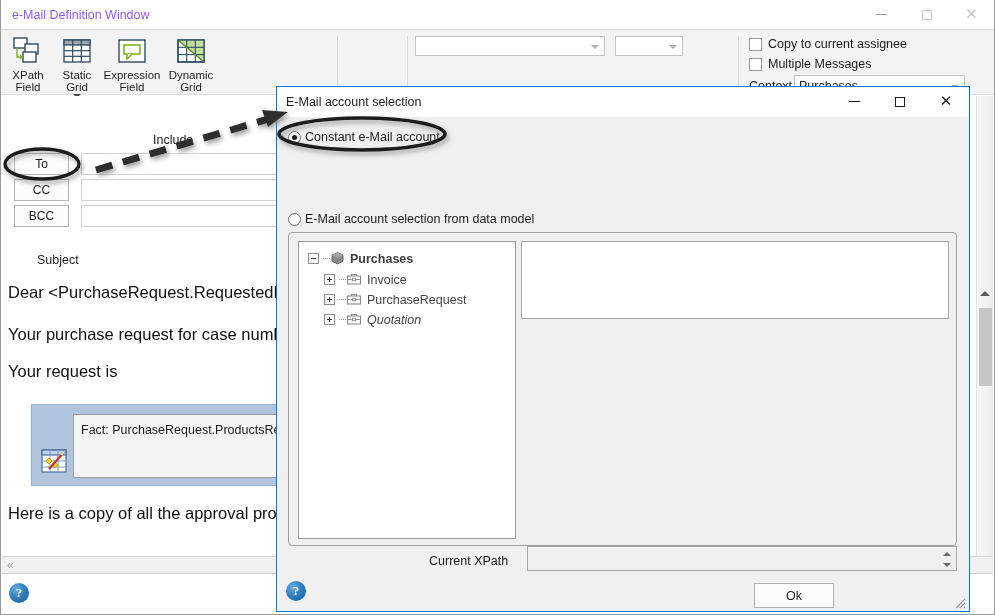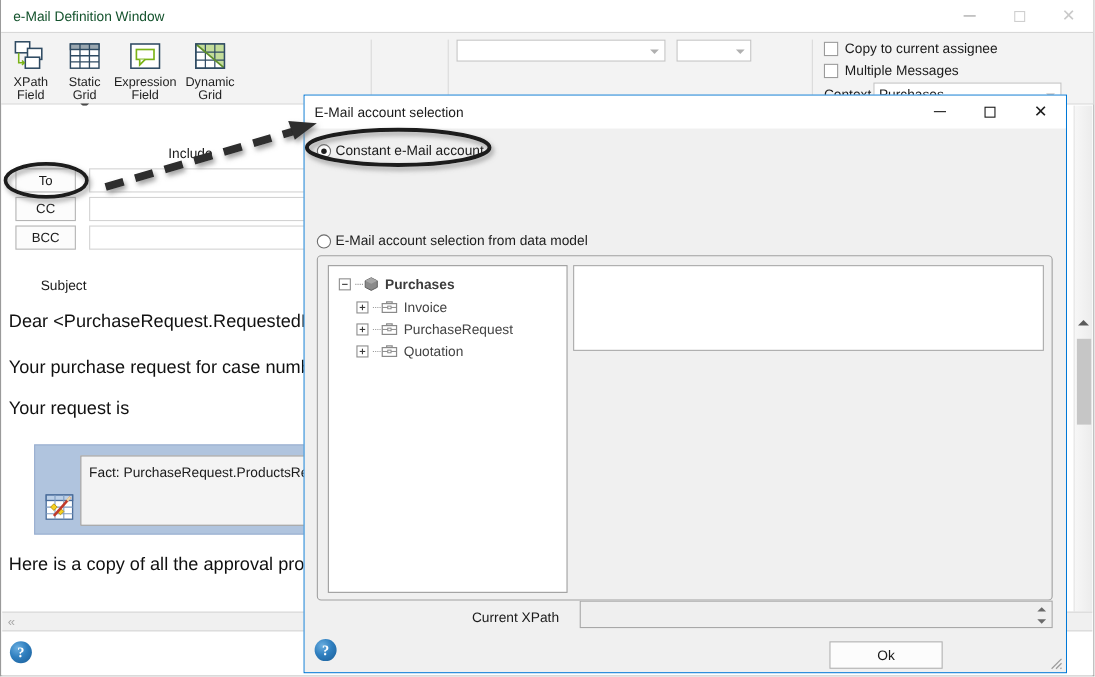--- a/index.html
+++ b/index.html
@@ -32,21 +32,21 @@
     position: absolute;
     left: 0; top: 0;
     width: 993px; height: 30px;
     background: #ffffff;
     border-bottom: 1px solid #d8d8d8;
   }
   #main-title-text {
     position: absolute;
     left: 11px; top: 8px;
     font-size: 12.5px;
-    color: #14532d;
+    color: #8b5cf6;
   }
   .win-ctrl {
     position: absolute;
     top: 0; width: 45px; height: 29px;
     display: flex; align-items: center; justify-content: center;
     color: #b8b8b8; font-size: 13px;
   }
   #main-min { right: 90px; }
   #main-max { right: 45px; }
   #main-close { right: 0px; }
@@ -380,21 +380,21 @@
   }
   .spin-dn {
     width: 0; height: 0;
     border-left: 4px solid transparent;
     border-right: 4px solid transparent;
     border-top: 4px solid #6a6a6a;
   }
 
   .dlg-btn {
     position: absolute;
-    top: 466px; width: 103px; height: 25px;
+    top: 466px; width: 80px; height: 25px;
     background: #fcfcfc;
     border: 1px solid #b0b0b0;
     font-size: 12.5px; color: #1b1b1b;
     display: flex; align-items: center; justify-content: center;
   }
   #ok-button { left: 477px; }
   #cancel-button { left: 586px; }
   #dlg-help { position: absolute; left: 9px; top: 464px; }
   #dlg-grip {
     position: absolute; right: 3px; bottom: 2px;
@@ -664,21 +664,21 @@
               <svg width="16" height="15" viewBox="0 0 16 15">
                 <rect x="1.5" y="4" width="13" height="8" fill="#fff" stroke="#8a8a8a" stroke-width="1.1"></rect>
                 <path d="M5.5 4 L5.5 2.5 L10.5 2.5 L10.5 4" fill="none" stroke="#8a8a8a" stroke-width="1.1"></path>
                 <line x1="1.5" y1="7.5" x2="14.5" y2="7.5" stroke="#8a8a8a" stroke-width="0.9"></line>
                 <rect x="6.5" y="6.3" width="3" height="2.4" fill="#fff" stroke="#8a8a8a" stroke-width="0.9"></rect>
               </svg>
             </span>
             <span class="tree-label">PurchaseRequest</span>
           </div>
 
-          <div class="tree-row" style="left:25px; top:70px;">
+          <div class="tree-row" style="left:25px; top:70px;font-style:italic;">
             <span class="expander plus"></span>
             <span class="dotline"></span>
             <span style="display:flex;align-items:center;">
               <svg width="16" height="15" viewBox="0 0 16 15">
                 <rect x="1.5" y="4" width="13" height="8" fill="#fff" stroke="#8a8a8a" stroke-width="1.1"></rect>
                 <path d="M5.5 4 L5.5 2.5 L10.5 2.5 L10.5 4" fill="none" stroke="#8a8a8a" stroke-width="1.1"></path>
                 <line x1="1.5" y1="7.5" x2="14.5" y2="7.5" stroke="#8a8a8a" stroke-width="0.9"></line>
                 <rect x="6.5" y="6.3" width="3" height="2.4" fill="#fff" stroke="#8a8a8a" stroke-width="0.9"></rect>
               </svg>
             </span>

